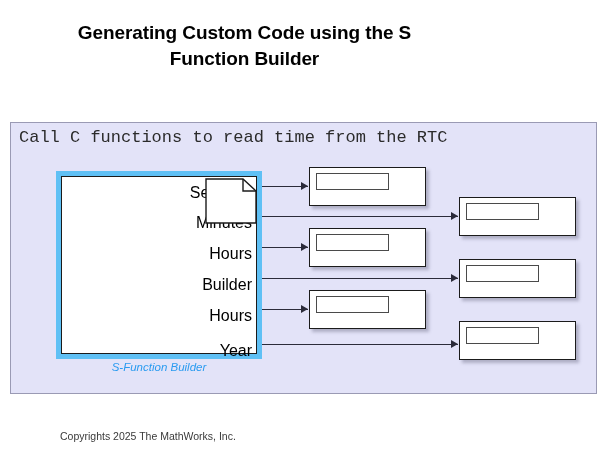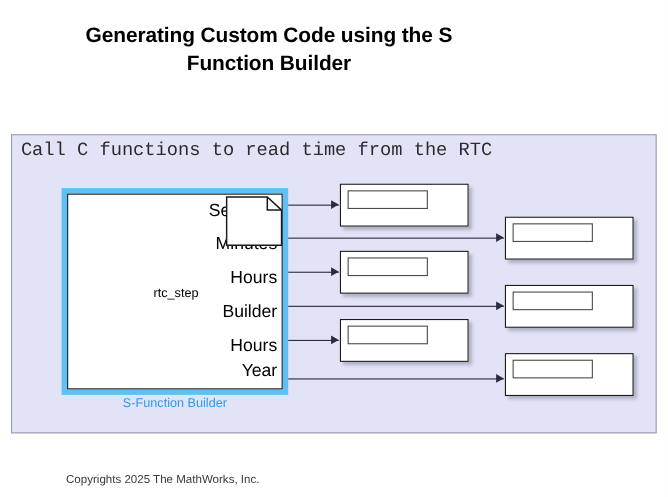--- a/index.html
+++ b/index.html
@@ -111,20 +111,21 @@
   }
   #sfun-builder-label {
     position: absolute;
     left: 0;
     top: 190px;
     width: 206px;
     text-align: center;
     font-size: 11.5px;
     color: #2a9bf0;
     white-space: nowrap;
+    font-style: italic;
   }
 
   
   .display-block {
     position: absolute;
     background: #ffffff;
     border: 1.5px solid #1b1b1b;
     box-sizing: border-box;
     box-shadow: 3px 3px 3px rgba(90, 90, 115, 0.38);
   }
@@ -181,28 +182,27 @@
   <span class="title-line">Function Builder</span>
 </div>
 
 <div id="model-canvas">
 
   <div id="canvas-annotation">Call C functions to read time from the RTC</div>
 
   <div id="sfun-block-wrap">
     <div id="sfun-halo"></div>
     <div id="sfun-body">
-      <div id="sfun-name">rtc_step</div>
 
       <div class="port-label" style="top:15px;">Seconds</div>
       <div class="port-label" style="top:45px;">Minutes</div>
       <div class="port-label" style="top:76px;">Hours</div>
       <div class="port-label" style="top:107px;">Builder</div>
       <div class="port-label" style="top:138px;">Hours</div>
-      <div class="port-label" style="top:160px;">Year</div>
+      <div class="port-label" style="top:173px;">Year</div>
 
       <div id="sfun-doc-badge">
         <svg width="52" height="46" viewBox="0 0 52 46" xmlns="http://www.w3.org/2000/svg">
           <path d="M1,1 H38 L51,13 V45 H1 Z" fill="#ffffff" stroke="#1b1b1b" stroke-width="1.4"></path>
           <path d="M38,1 V13 H51" fill="none" stroke="#1b1b1b" stroke-width="1.4"></path>
         </svg>
       </div>
     </div>
     <div id="sfun-builder-label">S-Function Builder</div>
   </div>

